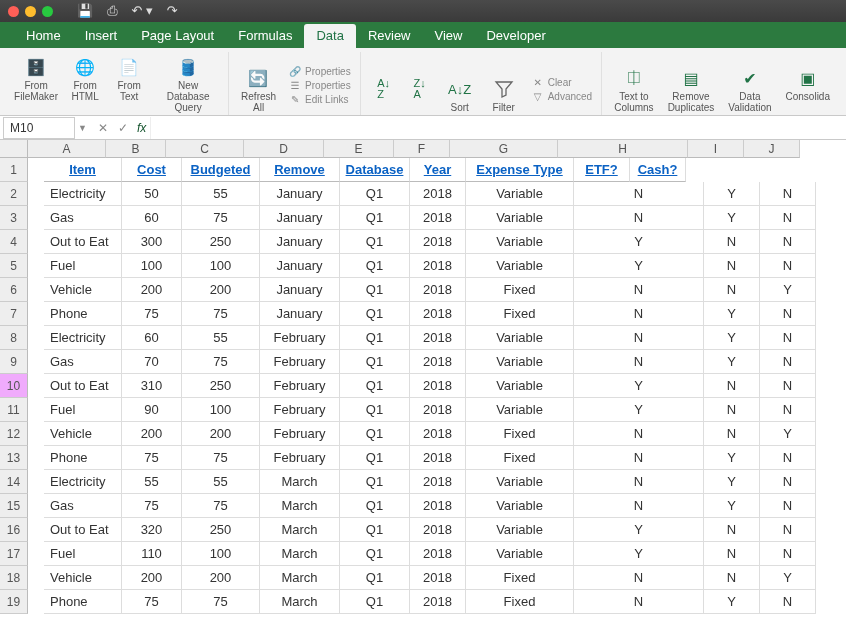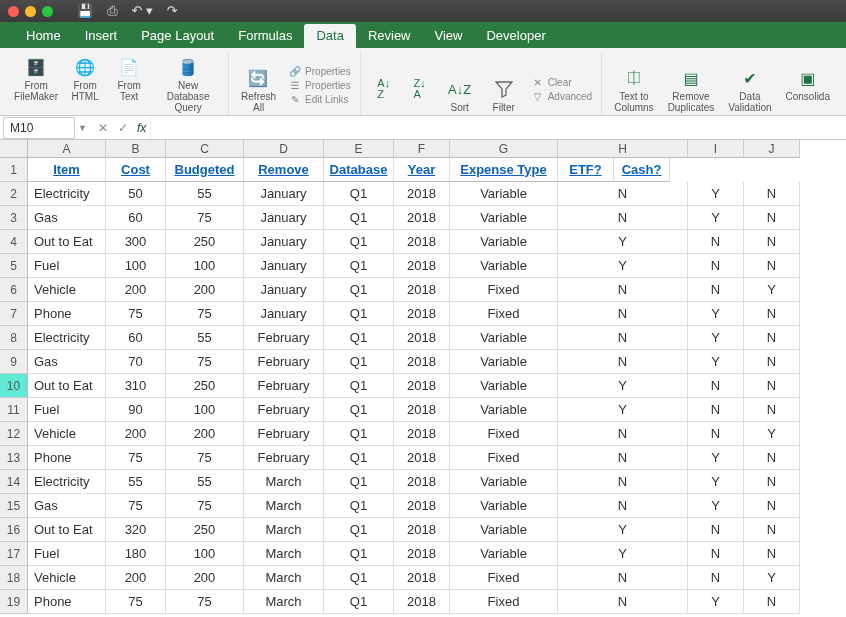--- a/index.html
+++ b/index.html
@@ -37,22 +37,22 @@
 .fbar .fbtn { width: 20px; text-align: center; color: #888; font-size: 12px; cursor: default; }
 .fbar .fx { font-style: italic; color: #14532d; margin: 0 4px; }
 
 
 .grid { position: relative; }
 .corner { position: absolute; left: 0; top: 0; width: 28px; height: 18px; background: #eee; border-right: 1px solid #bbb; border-bottom: 1px solid #bbb; z-index: 3; }
 .colheads { position: absolute; left: 28px; top: 0; height: 18px; display: flex; background: #eee; z-index: 2; }
 .ch { border-right: 1px solid #ccc; border-bottom: 1px solid #bbb; display: flex; align-items: center; justify-content: center; font-size: 12px; color: #555; }
 .rowheads { position: absolute; left: 0; top: 18px; width: 28px; background: #eee; z-index: 2; }
 .rh { height: 24px; border-bottom: 1px solid #ccc; border-right: 1px solid #bbb; display: flex; align-items: center; justify-content: center; font-size: 12px; color: #555; }
-.rh.sel { background: #5eead4; }
-.cells { position: absolute; left: 28px; top: 18px; }
+.rh.sel { background: #f0abfc; }
+.cells { position: absolute; left: 44px; top: 18px; }
 .row { display: flex; height: 24px; }
 .cell { border-right: 1px solid #ddd; border-bottom: 1px solid #ddd; padding: 0 6px; display: flex; align-items: center; font-size: 13px; overflow: hidden; white-space: nowrap; }
 .cell.hdr { color: #0b62c4; text-decoration: underline; font-weight: 600; justify-content: center; }
 .cell.center { justify-content: center; }
 .row1 .cell { border-bottom: 1px solid #bbb; }
 
 svg.ico { width: 20px; height: 20px; }
 </style>
 </head>
 <body>
@@ -418,21 +418,21 @@
         <div class="cell center" style="width: 80px;">March</div>
         <div class="cell center" style="width: 70px;">Q1</div>
         <div class="cell center" style="width: 56px;">2018</div>
         <div class="cell center" style="width: 108px;">Variable</div>
         <div class="cell center" style="width: 130px;">Y</div>
         <div class="cell center" style="width: 56px;">N</div>
         <div class="cell center" style="width: 56px;">N</div>
       </div>
       <div class="row">
         <div class="cell" style="width: 78px;">Fuel</div>
-        <div class="cell center" style="width: 60px;">180</div>
+        <div class="cell center" style="width: 60px;">110</div>
         <div class="cell center" style="width: 78px;">100</div>
         <div class="cell center" style="width: 80px;">March</div>
         <div class="cell center" style="width: 70px;">Q1</div>
         <div class="cell center" style="width: 56px;">2018</div>
         <div class="cell center" style="width: 108px;">Variable</div>
         <div class="cell center" style="width: 130px;">Y</div>
         <div class="cell center" style="width: 56px;">N</div>
         <div class="cell center" style="width: 56px;">N</div>
       </div>
       <div class="row">

